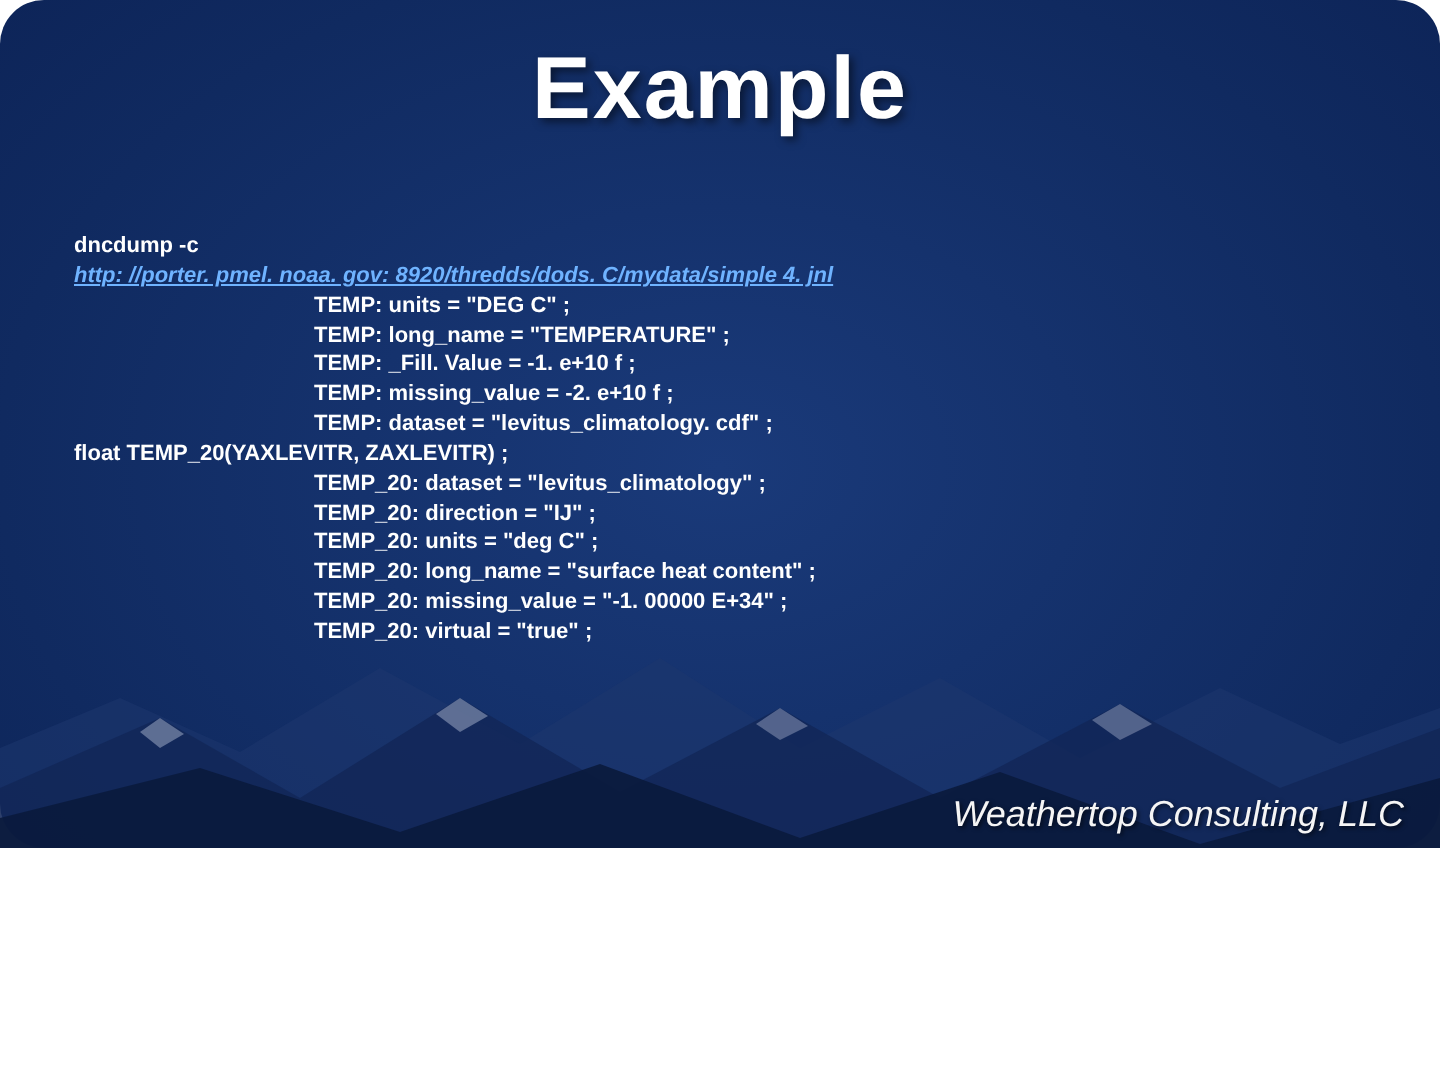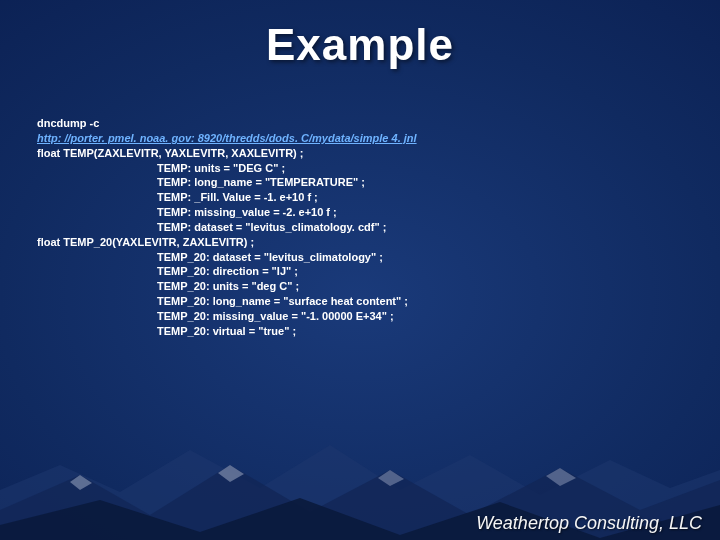--- a/index.html
+++ b/index.html
@@ -6,27 +6,28 @@
     margin: 0;
     padding: 0;
     width: 720px;
     height: 540px;
     overflow: hidden;
     font-family: Arial, Helvetica, sans-serif;
   }
   .slide {
     position: relative;
     width: 720px;
-    height: 540px;
+    height: 424px;
     background: radial-gradient(ellipse 900px 650px at 50% 55%,
                 #1a3a7a 0%,
                 #102a60 40%,
                 #0a1e50 70%,
                 #061540 100%);
     color: #fff;
+    border-radius: 22px;
   }
   .title {
     position: absolute;
     top: 20px;
     left: 0;
     right: 0;
     text-align: center;
     font-size: 44px;
     font-weight: bold;
     color: #ffffff;
@@ -74,21 +75,20 @@
 </head>
 <body>
 
 <div class="slide">
 
   <div class="title">Example</div>
 
   <div class="body">
     <div>dncdump -c</div>
     <div><span class="link">http: //porter. pmel. noaa. gov: 8920/thredds/dods. C/mydata/simple 4. jnl</span></div>
-    <div>float TEMP(ZAXLEVITR, YAXLEVITR, XAXLEVITR) ;</div>
     <span class="indent">TEMP: units = "DEG C" ;</span>
     <span class="indent">TEMP: long_name = "TEMPERATURE" ;</span>
     <span class="indent">TEMP: _Fill. Value = -1. e+10 f ;</span>
     <span class="indent">TEMP: missing_value = -2. e+10 f ;</span>
     <span class="indent">TEMP: dataset = "levitus_climatology. cdf" ;</span>
     <div>float TEMP_20(YAXLEVITR, ZAXLEVITR) ;</div>
     <span class="indent">TEMP_20: dataset = "levitus_climatology" ;</span>
     <span class="indent">TEMP_20: direction = "IJ" ;</span>
     <span class="indent">TEMP_20: units = "deg C" ;</span>
     <span class="indent">TEMP_20: long_name = "surface heat content" ;</span>

